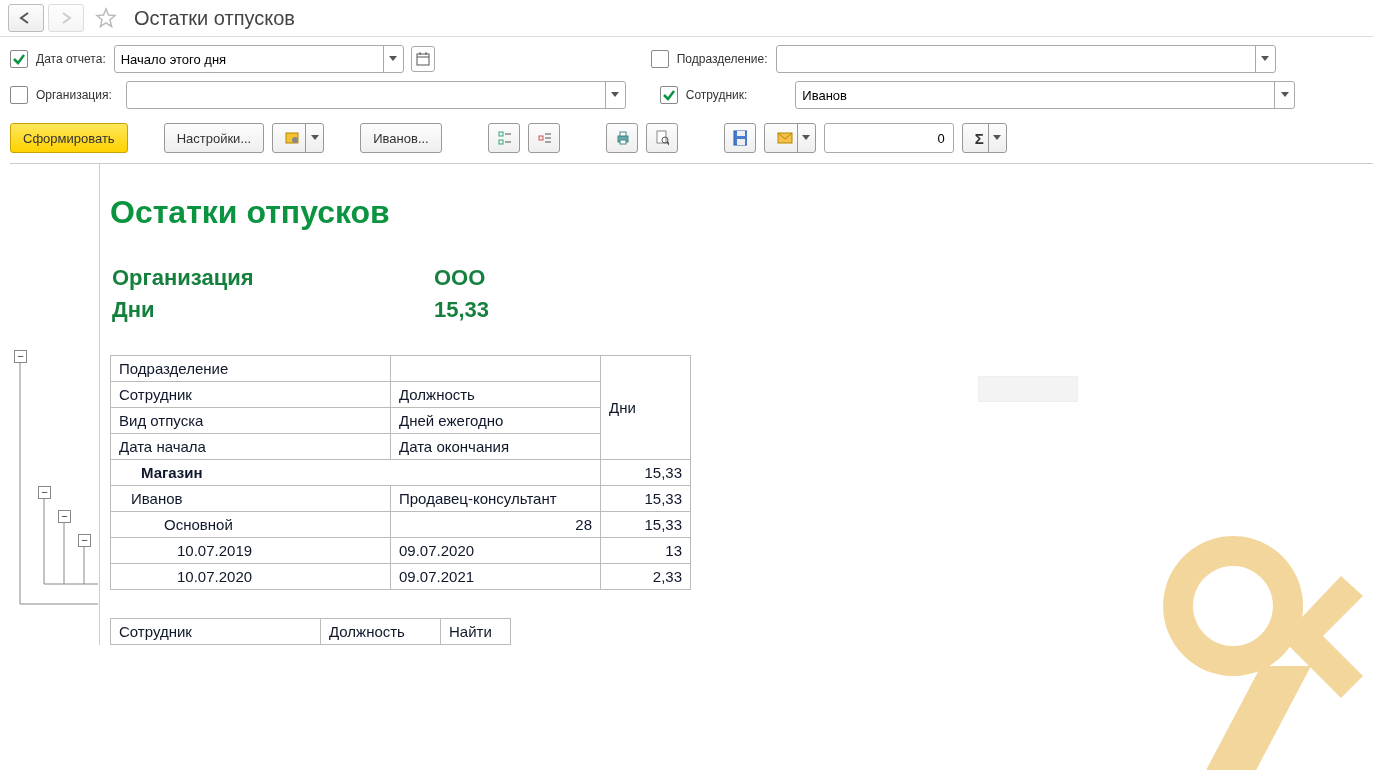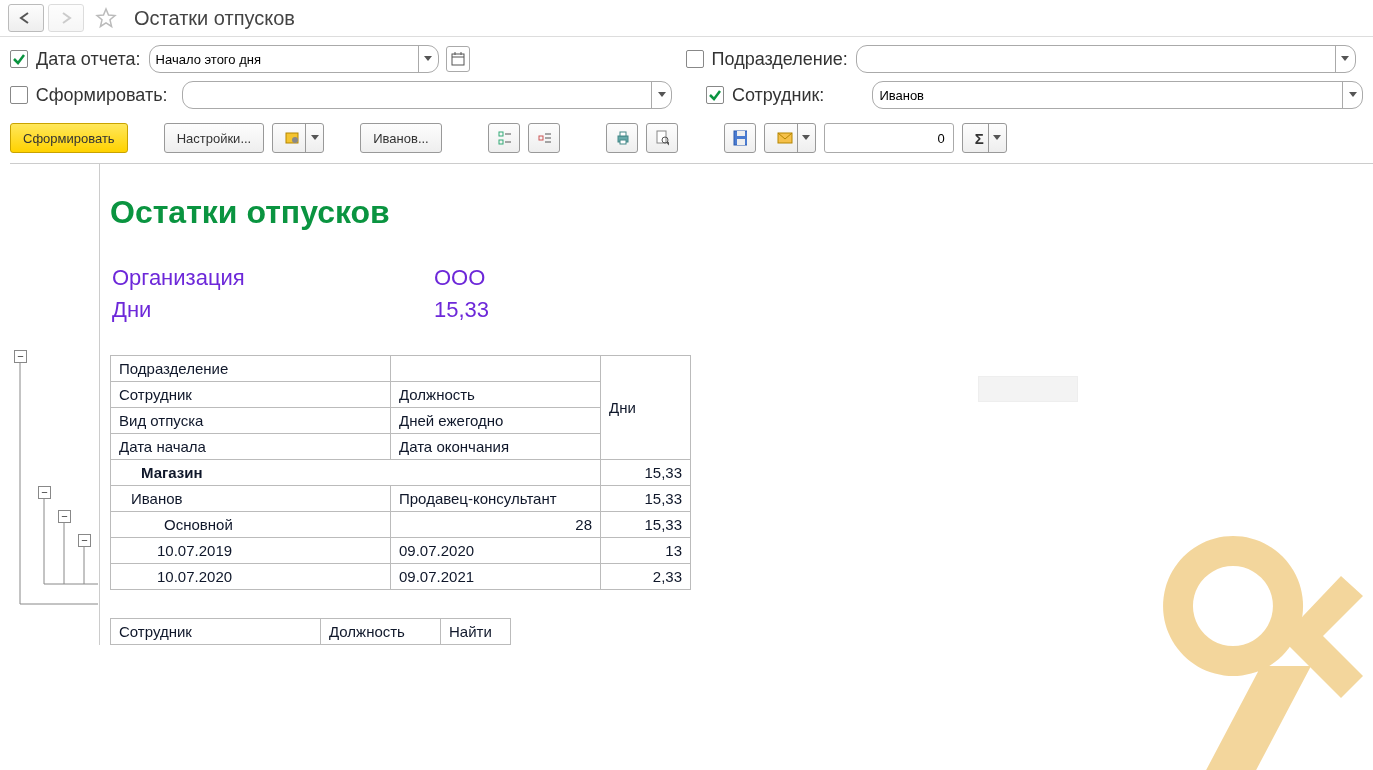--- a/index.html
+++ b/index.html
@@ -41,27 +41,27 @@
   .chk {
     width: 18px; height: 18px;
     border: 1px solid #888;
     background: #fff;
     display:flex;align-items:center;justify-content:center;
     cursor:pointer;
     border-radius:2px;
   }
   .chk.checked { background:#fff; }
   .chk svg { display:block; }
-  .fl-label { font-size:18px; color:#333; min-width:auto; }
+  .fl-label { font-size:12px; color:#333; min-width:auto; }
   .combo {
     height: 28px;
     border: 1px solid #aaa;
     background: #fff;
     display:flex;align-items:center;
-    border-radius:11px;
+    border-radius:3px;
   }
   .combo input {
     border:none; outline:none; flex:1; padding:0 6px; font-size:13px;
     background:transparent;
   }
   .combo .dd {
     width:20px; height:100%;
     border-left:1px solid #aaa;
     display:flex;align-items:center;justify-content:center;
     cursor:pointer;
@@ -123,35 +123,35 @@
     flex:1;
     padding: 20px 0 0 10px;
     border-top:1px solid #ccc;
   }
   .report-h1 {
     color:#0a9440;
     font-size:32px;
     font-weight:bold;
     margin:10px 0 30px 0;
   }
-  .summary-tbl td { font-size:22px; font-weight:normal; color:#6d28d9; padding:2px 0; }
+  .summary-tbl td { font-size:22px; font-weight:bold; color:#15803d; padding:2px 0; }
   .summary-tbl td.lbl { width:320px; }
   .grid1, .grid2 { border-collapse:collapse; margin-top:28px; }
   .grid1 td, .grid2 td {
     border:1px solid #bbb;
     padding:4px 8px;
     font-size:15px;
     color:#0f172a;
     background:#fff;
   }
   .grid1 td.num { text-align:right; }
   .grid1 td.indent1 { padding-left:30px;font-weight:bold; }
   .grid1 td.indent2 { padding-left:20px; }
   .grid1 td.indent3 { padding-left:53px; }
-  .grid1 td.indent4 { padding-left:46px;margin-top:33px; }
+  .grid1 td.indent4 { padding-left:66px;margin-top:33px; }
   .section-h2 {
     font-size:26px; font-weight:bold; color:#444;
     margin:40px 0 18px 0;
   }
   .watermark {
     position:absolute;
     right:0px; bottom:-6px;
     pointer-events:none;
     opacity:0.92;
   }
@@ -218,21 +218,21 @@
       <div class="dd">
         <svg width="8" height="6">
             <path d="M0 0 L4 5 L8 0" fill="#555"></path>
           </svg>
       </div>
     </div>
   </div>
 
   <div class="filter-row">
     <div class="chk"></div>
-    <span class="fl-label">Сформировать:</span>
+    <span class="fl-label">Организация:</span>
     <div class="combo" style="width:500px;margin-left:6px">
       <input value="" style="">
       <div class="dd">
         <svg width="8" height="6">
             <path d="M0 0 L4 5 L8 0" fill="#555"></path>
           </svg>
       </div>
     </div>
 
     <div style="flex:0 0 18px"></div>

